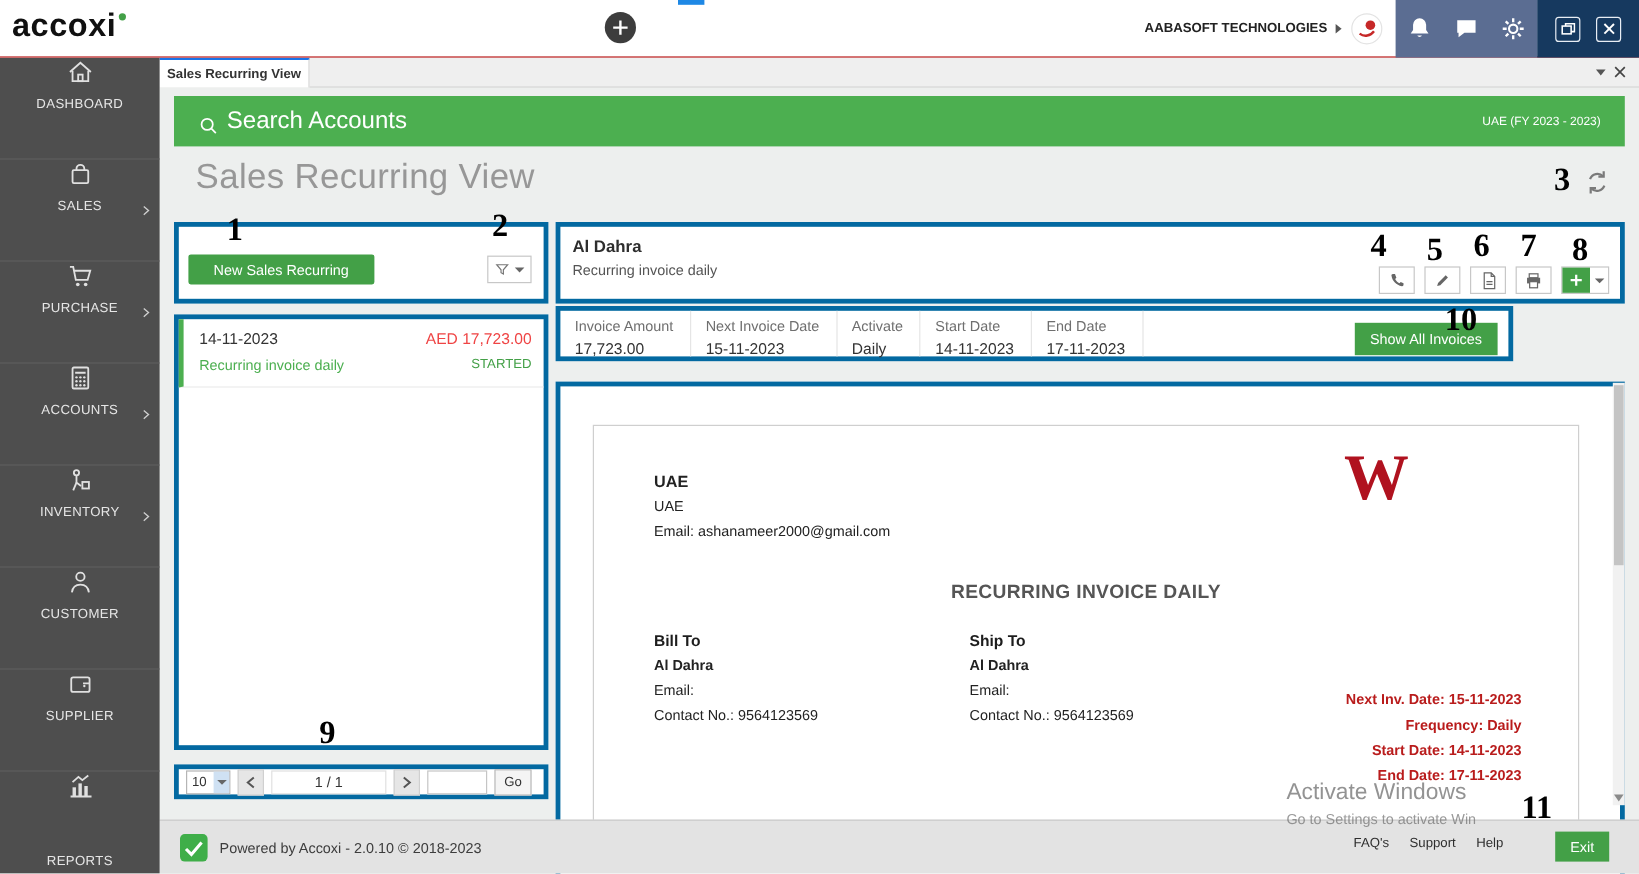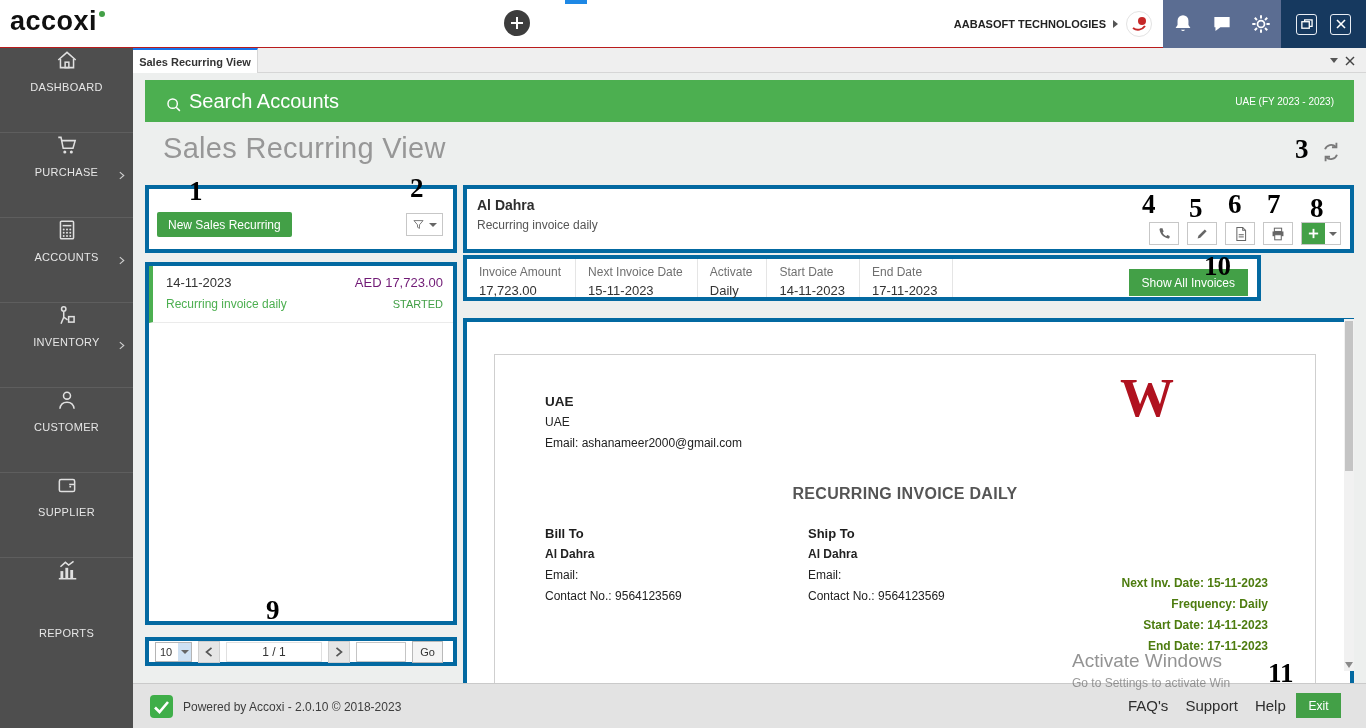--- a/index.html
+++ b/index.html
@@ -40,29 +40,29 @@
   .green-bar { position:absolute; left:145px; top:80px; width:1209px; height:42px; background:#4caf50; color:#fff; display:flex; align-items:center; z-index:2; }
   .gb-search { margin-left:20px; display:flex; align-items:flex-end; gap:7px; font-size:20px; cursor:pointer; }
   .gb-fy { margin-left:auto; margin-right:20px; font-size:10px; }
   .page-title { position:absolute; left:163px; top:132px; font-size:29px; font-weight:300; color:#979797; letter-spacing:.3px; }
   .refresh-btn { position:absolute; left:1318px; top:139px; width:26px; height:26px; cursor:pointer; }
 
   .card { position:absolute; background:#fff; border:4px solid #0369a1; }
 
   
   .lp-top { left:145px; top:185px; width:312px; height:68px; }
-  .new-btn { position:absolute; left:8px; top:23px; height:25px; padding:0 11px; background:#43a047; color:#fff; font-size:12px; border:none; border-radius:2px; font-family:inherit; cursor:pointer; }
+  .new-btn { position:absolute; left:8px; top:23px; height:25px; padding:0 21px; background:#43a047; color:#fff; font-size:12px; border:none; border-radius:2px; font-family:inherit; cursor:pointer; }
   .filter-btn { position:absolute; right:10px; top:24px; width:37px; height:23px; border:1px solid #c7c7c7; background:#fff; display:flex; align-items:center; justify-content:center; gap:4px; cursor:pointer; }
   .caret-sm { width:0; height:0; border-left:4px solid transparent; border-right:4px solid transparent; border-top:4px solid #666; }
 
   .lp-list { left:145px; top:262px; width:312px; height:363px; }
   .list-item { position:relative; border-left:4px solid #4caf50; border-bottom:1px solid #ebebeb; padding:9px 10px 11px 13px; cursor:pointer; }
   .li-row { display:flex; justify-content:space-between; align-items:center; }
   .li-date { font-size:13px; color:#333; }
-  .li-amount { font-size:13px; color:#701a75; }
+  .li-amount { font-size:13px; color:#ef4444; }
   .li-title { font-size:12px; color:#4caf50; margin-top:7px; }
   .li-status { font-size:11px; color:#43a047; margin-top:7px; }
 
   .lp-pager { left:145px; top:637px; width:312px; height:29px; display:flex; align-items:center; padding:0 6px; gap:6px; }
   .size-select { width:37px; height:20px; border:1px solid #b5b5b5; display:flex; align-items:center; cursor:pointer; }
   .size-select .sel-val { flex:1; font-size:11px; color:#333; padding-left:4px; }
   .sel-caret { width:13px; height:18px; background:#cfe1f3; display:flex; align-items:center; justify-content:center; }
   .pg-btn { width:22px; height:22px; background:#e6e6e6; border:1px solid #d0d0d0; display:flex; align-items:center; justify-content:center; cursor:pointer; }
   .pg-info { width:96px; height:20px; border:1px solid #e0e0e0; display:flex; align-items:center; justify-content:center; font-size:12px; color:#333; }
   .pg-input { width:50px; height:20px; border:1px solid #c5c5c5; font-family:inherit; font-size:12px; padding:0 4px; }
@@ -88,32 +88,32 @@
   .invoice-doc { position:absolute; left:27px; top:32px; width:822px; height:340px; border:1px solid #cfcfcf; background:#fff; }
   .inv-seller { position:absolute; left:50px; top:36px; font-size:12px; color:#222; line-height:21px; }
   .inv-seller .s-name { font-size:13.5px; font-weight:bold; }
   .inv-logo { position:absolute; left:625px; top:12px; font-family:"Liberation Serif", serif; font-weight:bold; font-size:54px; color:#b0121f; }
   .inv-title { position:absolute; left:0; top:130px; width:100%; text-align:center; font-size:16px; font-weight:bold; color:#555; letter-spacing:.3px; }
   .inv-party { position:absolute; top:168px; font-size:12px; color:#222; line-height:21px; }
   .inv-party .p-head { font-size:13px; font-weight:bold; color:#1d1d1d; }
   .inv-party .p-name { font-weight:bold; }
   .bill-to { left:50px; }
   .ship-to { left:313px; }
-  .inv-meta { position:absolute; right:47px; top:218px; text-align:right; font-size:12px; font-weight:bold; color:#4d7c0f; line-height:21px; }
+  .inv-meta { position:absolute; right:47px; top:218px; text-align:right; font-size:12px; font-weight:bold; color:#b91c1c; line-height:21px; }
 
   
   .scrollbar { position:absolute; left:1344px; top:319px; width:10px; height:352px; background:#f1f1f1; z-index:3; }
   .sb-thumb { position:absolute; left:1px; top:2px; width:8px; height:150px; background:#c4c4c4; cursor:pointer; }
   .sb-down { position:absolute; left:1px; bottom:3px; width:0; height:0; border-left:4px solid transparent; border-right:4px solid transparent; border-top:6px solid #8a8a8a; cursor:pointer; }
 
   
   .footer { position:absolute; left:133px; top:683px; width:1233px; height:45px; background:#e3e3e3; border-top:1px solid #cacaca; z-index:3; }
   .footer-logo { position:absolute; left:17px; top:11px; width:23px; height:23px; background:#3fae49; border-radius:4px; }
   .powered { position:absolute; left:50px; top:16px; font-size:12px; color:#3d3d3d; }
-  .footer-links { position:absolute; left:995px; top:13px; display:flex; gap:17px; font-size:15px; color:#2e2e2e; }
+  .footer-links { position:absolute; left:995px; top:13px; display:flex; gap:17px; font-size:11px; color:#2e2e2e; }
   .footer-links span { cursor:pointer; }
   .exit-btn { position:absolute; left:1163px; top:9px; width:45px; height:25px; background:#43a047; color:#fff; border:none; font-size:12px; font-family:inherit; cursor:pointer; }
 
   
   .wm1 { position:absolute; left:1072px; top:650px; font-size:19px; color:#6f6f6f; opacity:.75; z-index:8; pointer-events:none; }
   .wm2 { position:absolute; left:1072px; top:676px; font-size:12px; color:#6f6f6f; opacity:.7; z-index:8; pointer-events:none; }
   .ann { position:absolute; font-family:"Liberation Serif", serif; font-weight:bold; font-size:27px; color:#000; z-index:20; pointer-events:none; }
 </style>
 </head>
 <body>
@@ -190,20 +190,30 @@
   <div class="side-item">
     <svg width="24" height="24" viewBox="0 0 22 22" fill="none" stroke="#e0e0e0" stroke-width="1.4">
         <path d="M3 11l8-7 8 7"></path>
         <path d="M5 10v8h12v-8"></path>
         <rect x="9.3" y="13" width="3.4" height="5"></rect>
       </svg>
     <span>DASHBOARD</span>
   </div>
   <div class="side-item">
     <svg width="24" height="24" viewBox="0 0 22 22" fill="none" stroke="#e0e0e0" stroke-width="1.4">
+        <rect x="5" y="8" width="12" height="10" rx="1"></rect>
+        <path d="M8 8V7a3 3 0 0 1 6 0v1"></path>
+      </svg>
+    <span>SALES</span>
+    <svg class="sub-arrow" width="9" height="9" viewBox="0 0 16 16" fill="none" stroke="#cfcfcf" stroke-width="2">
+        <path d="M5 2l7 6-7 6"></path>
+      </svg>
+  </div>
+  <div class="side-item">
+    <svg width="24" height="24" viewBox="0 0 22 22" fill="none" stroke="#e0e0e0" stroke-width="1.4">
         <path d="M3 4h2.5l2 10h9l2-7H6"></path>
         <circle cx="9" cy="17.5" r="1.4" fill="#e0e0e0" stroke="none"></circle>
         <circle cx="15" cy="17.5" r="1.4" fill="#e0e0e0" stroke="none"></circle>
       </svg>
     <span>PURCHASE</span>
     <svg class="sub-arrow" width="9" height="9" viewBox="0 0 16 16" fill="none" stroke="#cfcfcf" stroke-width="2">
         <path d="M5 2l7 6-7 6"></path>
       </svg>
   </div>
   <div class="side-item">

